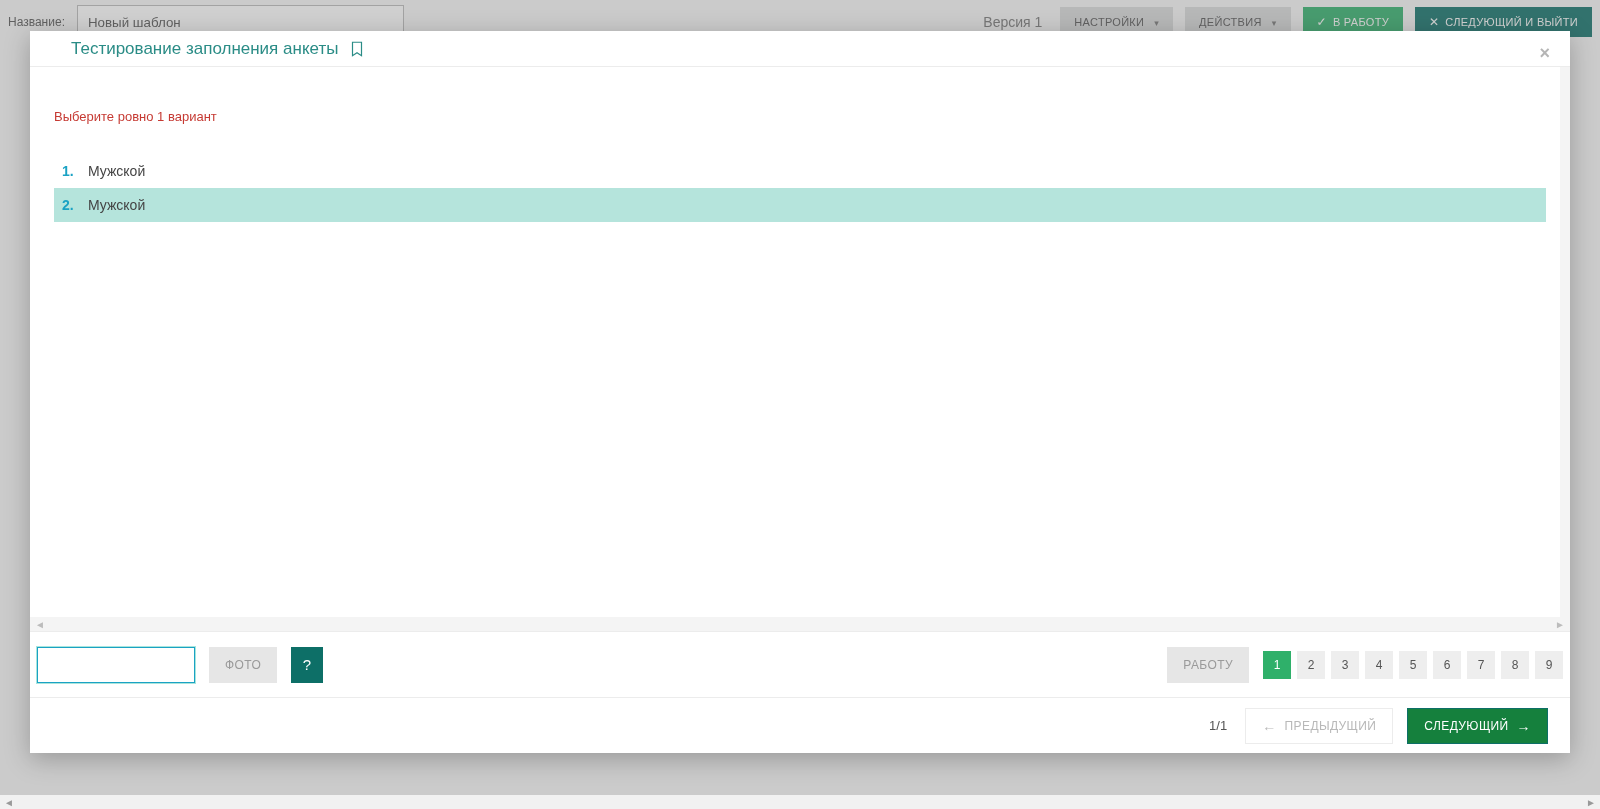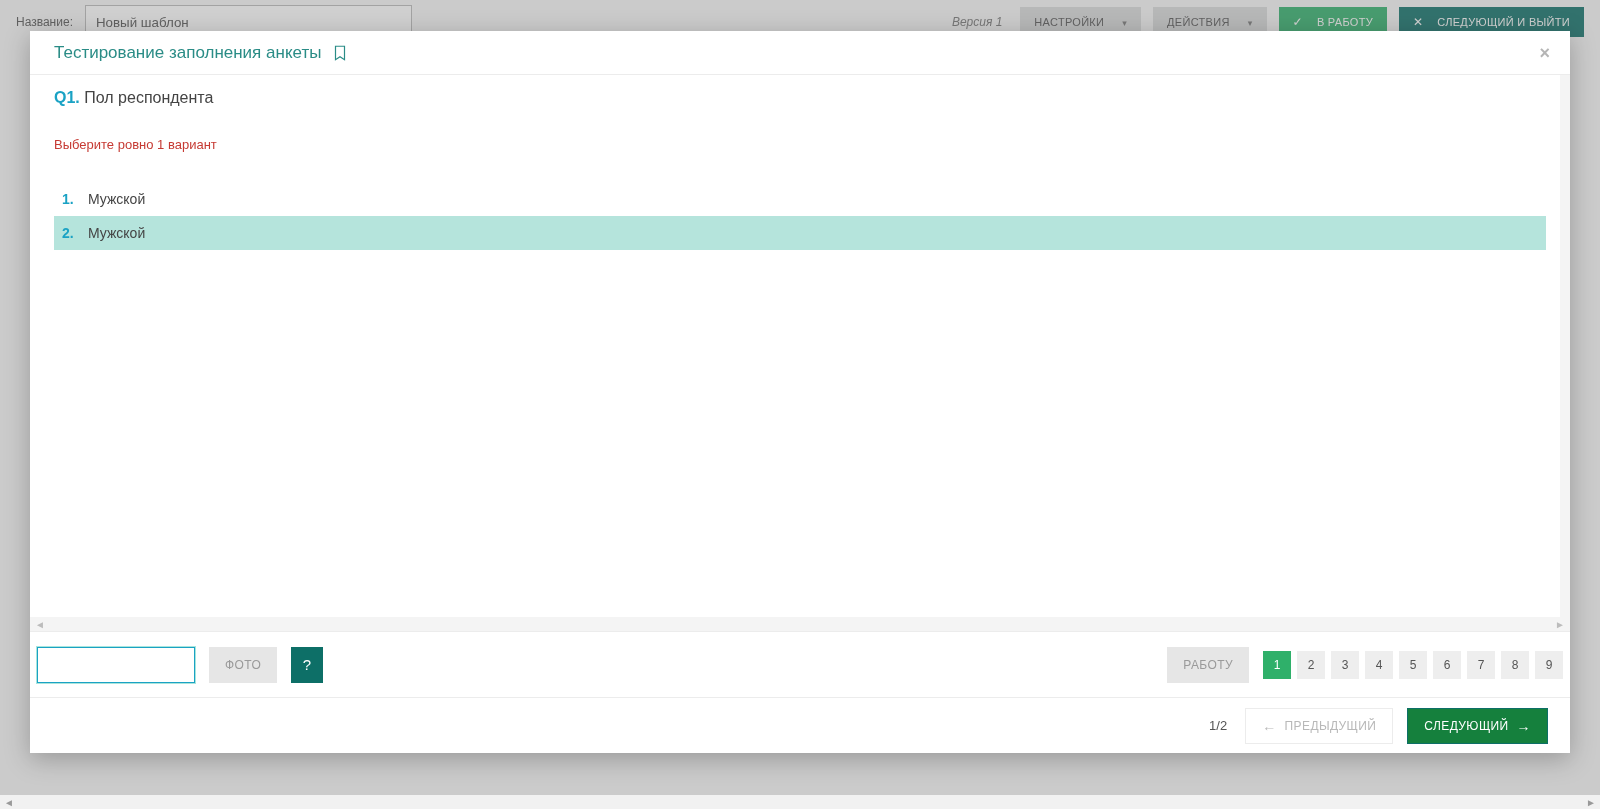--- a/index.html
+++ b/index.html
@@ -11,40 +11,40 @@
     overflow: hidden;
   }
 
   
   .bg-app {
     position: absolute; inset: 0;
     background: #f7f7f7;
   }
   .bg-header {
     position: absolute; top: 0; left: 0; right: 0; height: 44px;
-    display: flex; align-items: center; padding: 0 16px;
+    display: flex; align-items: center; padding: 0 8px;
     color: #666; font-size: 13px;
     gap: 12px;
   }
   .bg-header .name-label { color: #555; font-size: 12px; }
   .bg-header .name-input {
     height: 34px; width: 327px;
     border: 1px solid #bbb;
     padding: 4px 10px;
     color: #555; background: #fff;
   }
   .bg-header .spacer { flex: 1; }
-  .bg-header .version { color: #777; font-size: 12px; margin-right: 6px; font-style: italic; }
+  .bg-header .version { color: #777; font-size: 14px; margin-right: 6px; }
   .bg-btn {
     height: 30px;
     border: none;
     padding: 0 14px;
     font-size: 11px;
     letter-spacing: .3px;
-    display: inline-flex; align-items: center; gap: 14px;
+    display: inline-flex; align-items: center; gap: 6px;
     cursor: pointer;
   }
   .bg-btn.gray { background: #d9dadb; color: #555; }
   .bg-btn.green { background: #2fb06a; color: #fff; }
   .bg-btn.teal { background: #0d6f67; color: #fff; }
   .bg-btn .caret::after { content: "▾"; font-size: 9px; margin-left: 4px; color: #777; }
   .bg-btn.green .ico, .bg-btn.teal .ico { font-size: 12px; }
 
   
   .overlay {
@@ -64,23 +64,23 @@
   
   .modal {
     position: absolute;
     left: 30px; top: 31px; right: 30px; bottom: 56px;
     background: #fff;
     box-shadow: 0 6px 24px rgba(0,0,0,.25);
     display: flex; flex-direction: column;
   }
 
   .modal-header {
-    height: 44px;
+    height: 36px;
     display: flex; align-items: center;
-    padding: 0 24px;
+    padding: 0 41px;
     border-bottom: 1px solid #ececec;
     position: relative;
   }
   .modal-title {
     color: #2a8c86; font-size: 17px; font-weight: 400;
   }
   .bookmark-ico {
     margin-left: 10px; color: #2a8c86;
   }
   .bookmark-ico svg { width: 18px; height: 18px; display: block; }
@@ -243,24 +243,20 @@
       <svg viewBox="0 0 24 24" fill="none" stroke="currentColor" stroke-width="1.6">
         <path d="M6 3h12v18l-6-4-6 4V3z"></path>
       </svg>
     </span>
     <span class="modal-close">×</span>
   </div>
 
   <div class="modal-body">
     <div class="modal-body-inner">
 
-      <div class="q-header">
-        <span class="qcode">Q1.</span>
-        <span>Пол респондента</span>
-      </div>
 
       <div class="validation-msg">Выберите ровно 1 вариант</div>
 
       <div class="option-list" id="option-list">
           <div class="option-item">
             <span class="num">1.</span>
             <span>Мужской</span>
           </div>
           <div class="option-item selected">
             <span class="num">2.</span>
@@ -298,21 +294,21 @@
         <button class="pager-btn">4</button>
         <button class="pager-btn">5</button>
         <button class="pager-btn">6</button>
         <button class="pager-btn">7</button>
         <button class="pager-btn">8</button>
         <button class="pager-btn">9</button>
       </div>
   </div>
 
   <div class="footer">
-    <span class="page-indicator">1/2</span>
+    <span class="page-indicator">1/1</span>
     <button class="nav-btn disabled">
       <span class="arr">←</span>
       <span>ПРЕДЫДУЩИЙ</span>
     </button>
     <button class="nav-btn primary">
       <span>СЛЕДУЮЩИЙ</span>
       <span class="arr">→</span>
     </button>
   </div>
 

